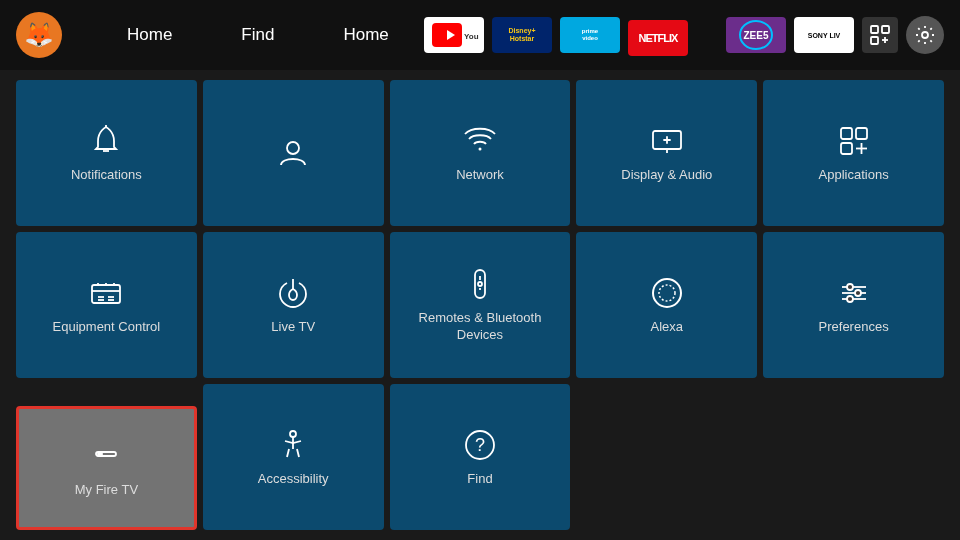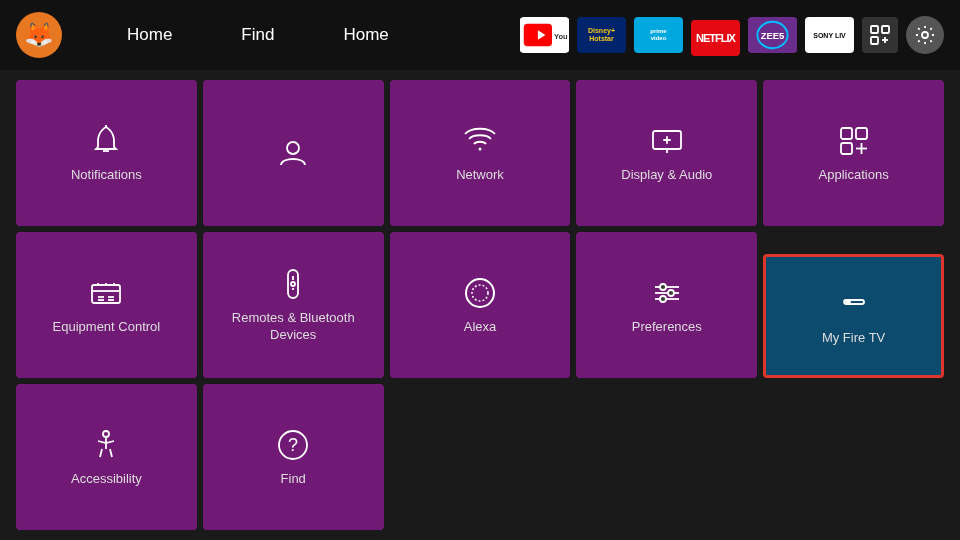--- a/index.html
+++ b/index.html
@@ -43,21 +43,21 @@
       padding: 4px 0;
       margin-left: 41px;
     }
     .nav-apps {
       display: flex;
       gap: 8px;
       margin-left: auto;
       align-items: center;
     }
     .app-icon {
-      width: 49px;
+      width: 60px;
       height: 36px;
       border-radius: 4px;
       display: flex;
       align-items: center;
       justify-content: center;
       font-size: 10px;
       font-weight: bold;
       cursor: pointer;
       overflow: hidden;
     }
@@ -95,34 +95,34 @@
       height: 470px;
     }
     .settings-grid {
       display: grid;
       grid-template-columns: repeat(5, 1fr);
       grid-template-rows: repeat(3, 1fr);
       gap: 6px;
       height: 100%;
     }
     .grid-item {
-      background: #701a75;
+      background: #0c4a6e;
       border-radius: 4px;
       display: flex;
       flex-direction: column;
       align-items: center;
       justify-content: center;
       cursor: pointer;
       gap: 8px;
       padding: 10px;
       position: relative;
     }
     .grid-item.selected {
       border: 3px solid #e0352b;
-      background: #0c4a6e;
+      background: #737373;
       margin-top: 22px;
     }
     .grid-item .label {
       font-size: 13px;
       color: #ddd;
       text-align: center;
       line-height: 1.3;
     }
 
     
@@ -151,21 +151,21 @@
         <text x="36" y="22" font-size="8" fill="#333" font-family="Arial" font-weight="bold">You</text>
       </svg>
     </div>
     <div class="app-icon app-disney">
       <span style="font-size:7px;color:#f5c518;font-weight:bold;line-height:1.1;text-align:center;">Disney+<br>Hotstar</span>
     </div>
     <div class="app-icon app-prime">
       <span style="font-size:6px;color:#fff;font-weight:bold;text-align:center;line-height:1.2;">prime<br>video</span>
     </div>
     <div class="app-icon app-netflix" style="font-size:11px;font-weight:900;letter-spacing:-1px;margin-top:6px;">NETFLIX</div>
-    <div class="app-icon app-zee5" style="font-size:11px;font-weight:bold;">
+    <div class="app-icon app-zee5" style="font-size:11px;font-weight:bold;margin-left:30px;">
       <svg width="52" height="36" viewBox="0 0 52 36" style="stroke:none;">
         <rect width="52" height="36" fill="#6b2d8b"></rect>
         <ellipse cx="26" cy="18" rx="16" ry="14" fill="#6b2d8b" stroke="#00bfff" stroke-width="2"></ellipse>
         <text x="26" y="22" text-anchor="middle" font-size="10" fill="white" font-family="Arial" font-weight="bold">ZEE5</text>
       </svg>
     </div>
     <div class="app-icon app-sony" style="font-size:7px;font-weight:bold;color:#000;">SONY LIV</div>
     <div class="app-grid">
       <svg width="22" height="22" viewBox="0 0 22 22" stroke="white" stroke-width="2" fill="none">
         <rect x="2" y="2" width="7" height="7" rx="1"></rect>
@@ -243,20 +243,28 @@
         <line x1="10" y1="25" x2="16" y2="25"></line>
         <line x1="20" y1="22" x2="26" y2="22"></line>
         <line x1="20" y1="25" x2="26" y2="25"></line>
         <line x1="10" y1="8" x2="10" y2="10"></line>
         <line x1="18" y1="8" x2="18" y2="10"></line>
         <line x1="26" y1="8" x2="26" y2="10"></line>
       </svg>
       <span class="label">Equipment Control</span>
     </div>
 
+    <div class="grid-item">
+      <svg class="svg-icon" viewBox="0 0 36 36">
+        <path d="M18 4 L18 14"></path>
+        <path d="M12 8 C8 10 5 14 5 19 C5 26 11 32 18 32 C25 32 31 26 31 19 C31 14 28 10 24 8"></path>
+        <path d="M18 14 C18 14 14 16 14 20 C14 23 16 25 18 25 C20 25 22 23 22 20 C22 16 18 14 18 14Z"></path>
+      </svg>
+      <span class="label">Live TV</span>
+    </div>
 
     <div class="grid-item">
       <svg class="svg-icon" viewBox="0 0 36 36">
         <rect x="13" y="4" width="10" height="28" rx="5"></rect>
         <line x1="18" y1="10" x2="18" y2="14"></line>
         <circle cx="18" cy="18" r="2"></circle>
         <line x1="18" y1="22" x2="18" y2="24"></line>
       </svg>
       <span class="label">Remotes &amp; Bluetooth Devices</span>
     </div>

